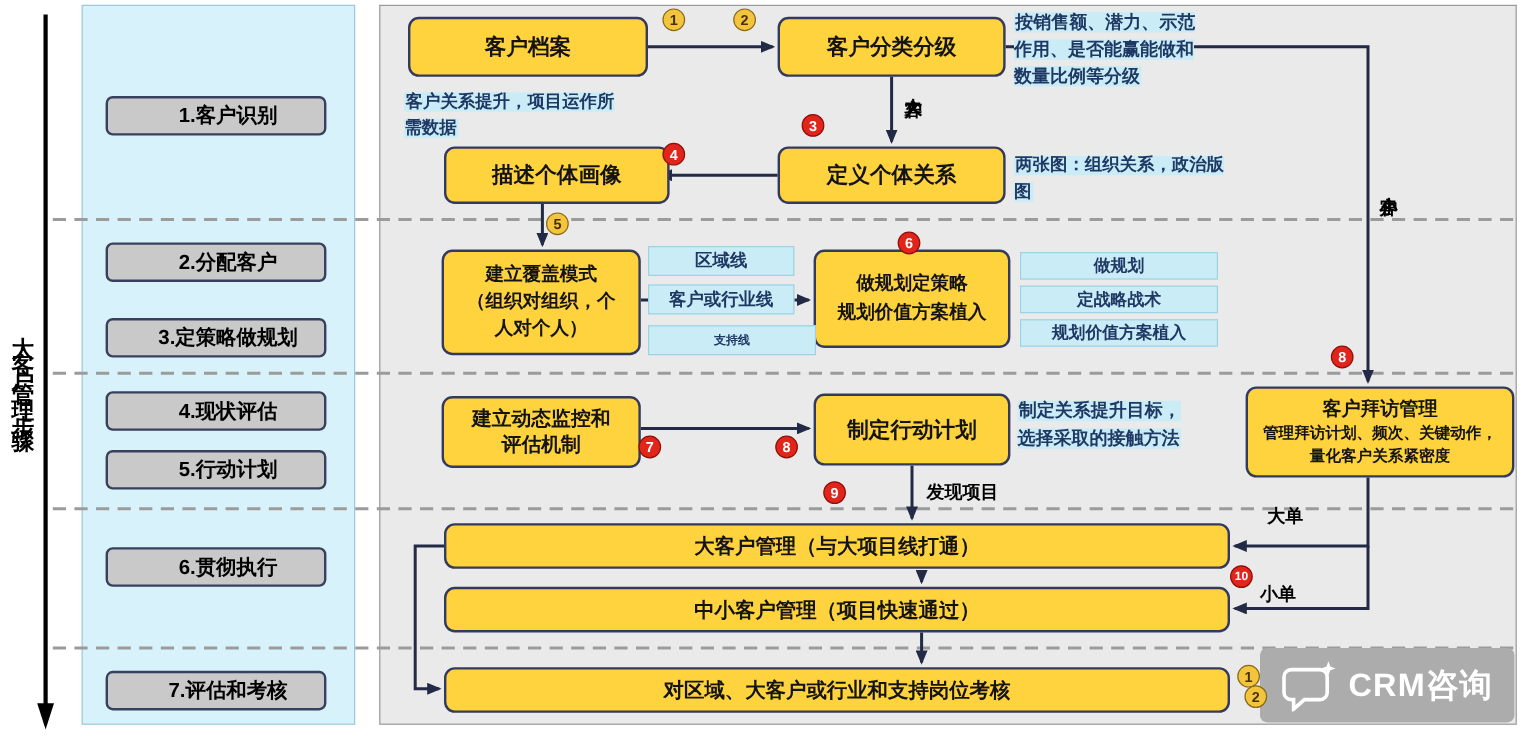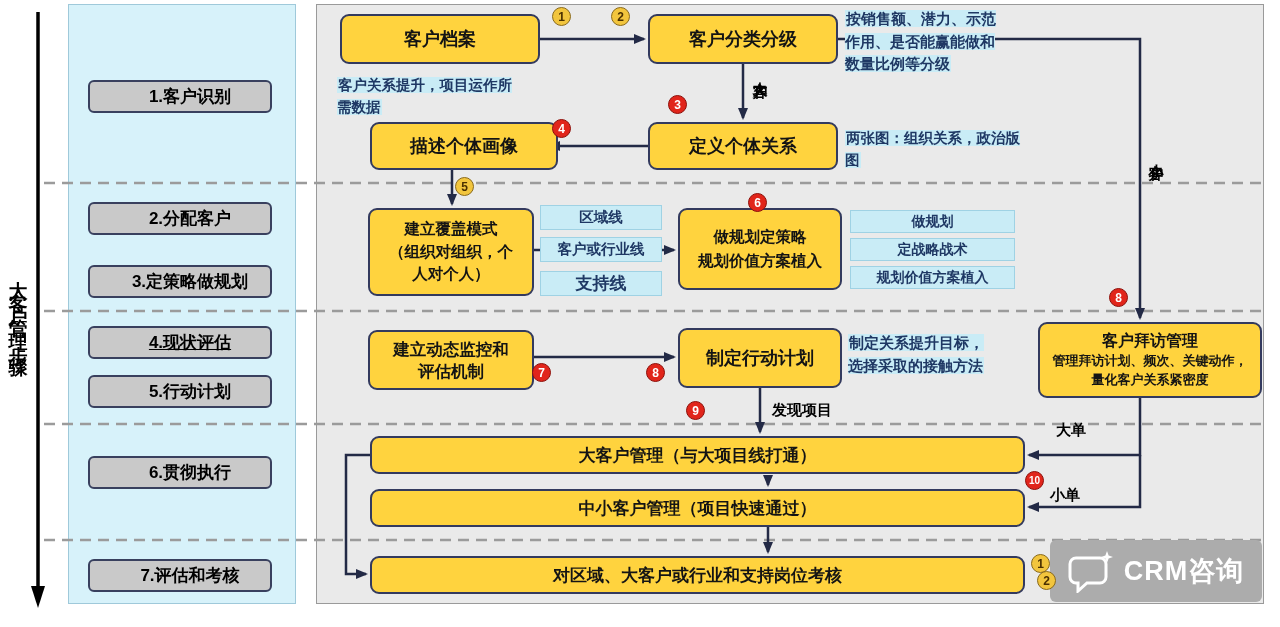--- a/index.html
+++ b/index.html
@@ -75,21 +75,21 @@
       <line x1="38" y1="12" x2="38" y2="588" stroke="#000" stroke-width="3.5"></line>
       <polygon points="31,586 45,586 38,608" fill="#000"></polygon>
     </g>
   </svg>
 
   <div class="abs axis-title" style="left:2px;top:165px;width:32px;height:290px;">大客户管理步骤</div>
 
   <div class="abs step" style="left:88px;top:80px;width:184px;height:33px;">1.客户识别</div>
   <div class="abs step" style="left:88px;top:202px;width:184px;height:33px;">2.分配客户</div>
   <div class="abs step" style="left:88px;top:265px;width:184px;height:33px;">3.定策略做规划</div>
-  <div class="abs step" style="left:88px;top:326px;width:184px;height:33px;text-decoration:underline;">4.现状评估</div>
+  <div class="abs step" style="left:88px;top:326px;width:184px;height:33px;">4.现状评估</div>
   <div class="abs step" style="left:88px;top:375px;width:184px;height:33px;">5.行动计划</div>
   <div class="abs step" style="left:88px;top:456px;width:184px;height:33px;">6.贯彻执行</div>
   <div class="abs step" style="left:88px;top:559px;width:184px;height:33px;">7.评估和考核</div>
 
   <div class="abs node" style="left:340px;top:14px;width:200px;height:50px;font-size:18px;">客户档案</div>
   <div class="abs node" style="left:648px;top:14px;width:190px;height:50px;font-size:18px;">客户分类分级</div>
   <div class="abs node" style="left:648px;top:122px;width:190px;height:48px;font-size:18px;">定义个体关系</div>
   <div class="abs node" style="left:358px;top:122px;width:188px;height:48px;font-size:18px;margin-left:12px;">描述个体画像</div>
   <div class="abs node pre" style="left:368px;top:208px;width:166px;height:88px;font-size:15.5px;line-height:1.45;">建立覆盖模式
 （组织对组织，个
@@ -105,21 +105,21 @@
   </div>
   <div class="abs node" style="left:370px;top:436px;width:655px;height:38px;font-size:17px;">大客户管理（与大项目线打通）</div>
   <div class="abs node" style="left:370px;top:489px;width:655px;height:38px;font-size:17px;">中小客户管理（项目快速通过）</div>
   <div class="abs node" style="left:370px;top:556px;width:655px;height:38px;font-size:17px;">对区域、大客户或行业和支持岗位考核</div>
 
   <div class="abs ann-stripe" style="left:845px;top:8px;width:162px;font-size:15px;"><span>按销售额、潜力、示范作用、是否能赢能做和数量比例等分级</span></div>
   <div class="abs ann-stripe" style="left:337px;top:75px;width:175px;font-size:14.5px;"><span>客户关系提升，项目运作所需数据</span></div>
   <div class="abs ann-stripe" style="left:845px;top:128px;width:175px;font-size:14.5px;"><span>两张图：组织关系，政治版图</span></div>
   <div class="abs ann" style="left:540px;top:205px;width:122px;height:25px;font-size:14.5px;">区域线</div>
   <div class="abs ann" style="left:540px;top:237px;width:122px;height:25px;font-size:14.5px;">客户或行业线</div>
-  <div class="abs ann" style="left:540px;top:271px;width:122px;height:25px;font-size:17px;">支持线</div>
+  <div class="abs ann" style="left:540px;top:271px;width:140px;height:25px;font-size:10px;">支持线</div>
   <div class="abs ann" style="left:850px;top:210px;width:165px;height:23px;font-size:14px;">做规划</div>
   <div class="abs ann" style="left:850px;top:238px;width:165px;height:23px;font-size:14px;">定战略战术</div>
   <div class="abs ann" style="left:850px;top:266px;width:165px;height:23px;font-size:14px;">规划价值方案植入</div>
   <div class="abs ann-stripe" style="left:848px;top:332px;width:145px;font-size:15px;"><span>制定关系提升目标，选择采取的接触方法</span></div>
 
   <div class="abs vtext" style="left:750px;top:70px;font-size:15px;height:56px;">大客户</div>
   <div class="abs vtext" style="left:1146px;top:152px;font-size:15px;height:62px;">小客户</div>
   <div class="abs flabel" style="left:772px;top:401px;">发现项目</div>
   <div class="abs flabel" style="left:1056px;top:421px;font-family:Liberation Serif, serif;">大单</div>
   <div class="abs flabel" style="left:1050px;top:486px;">小单</div>

